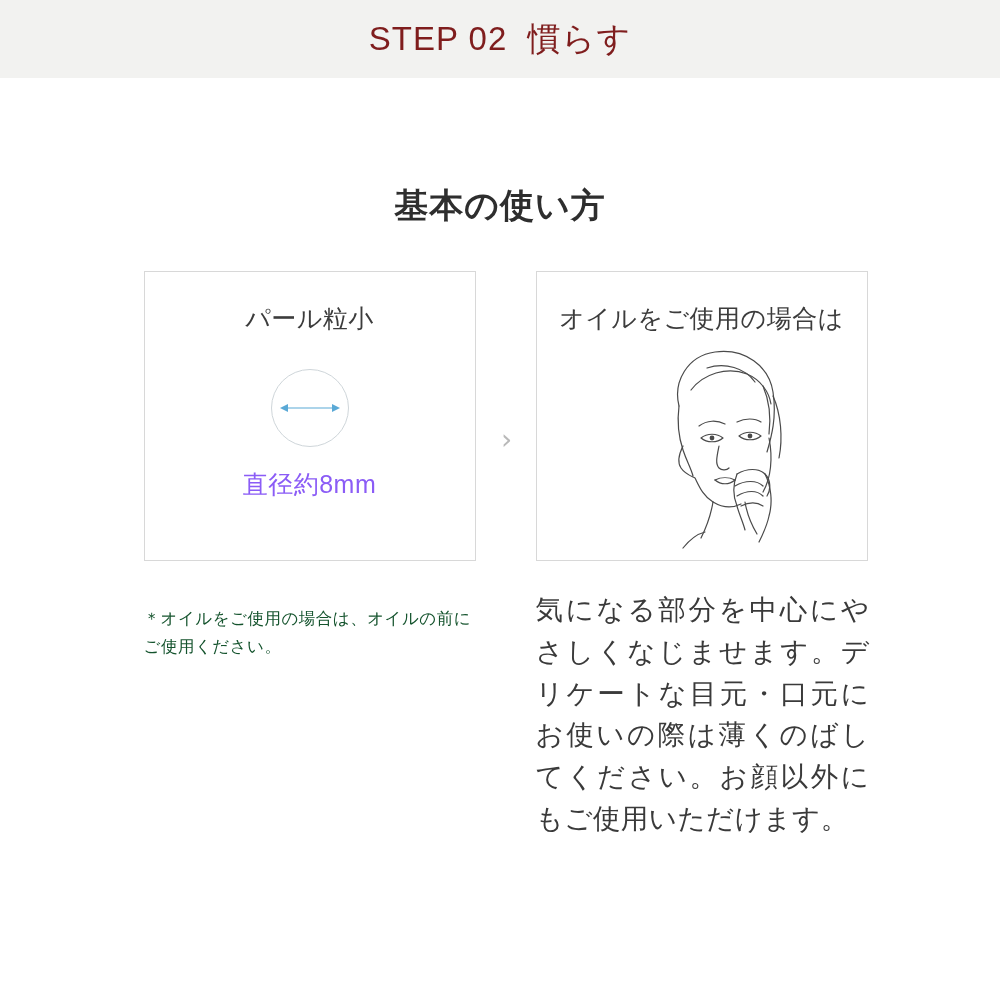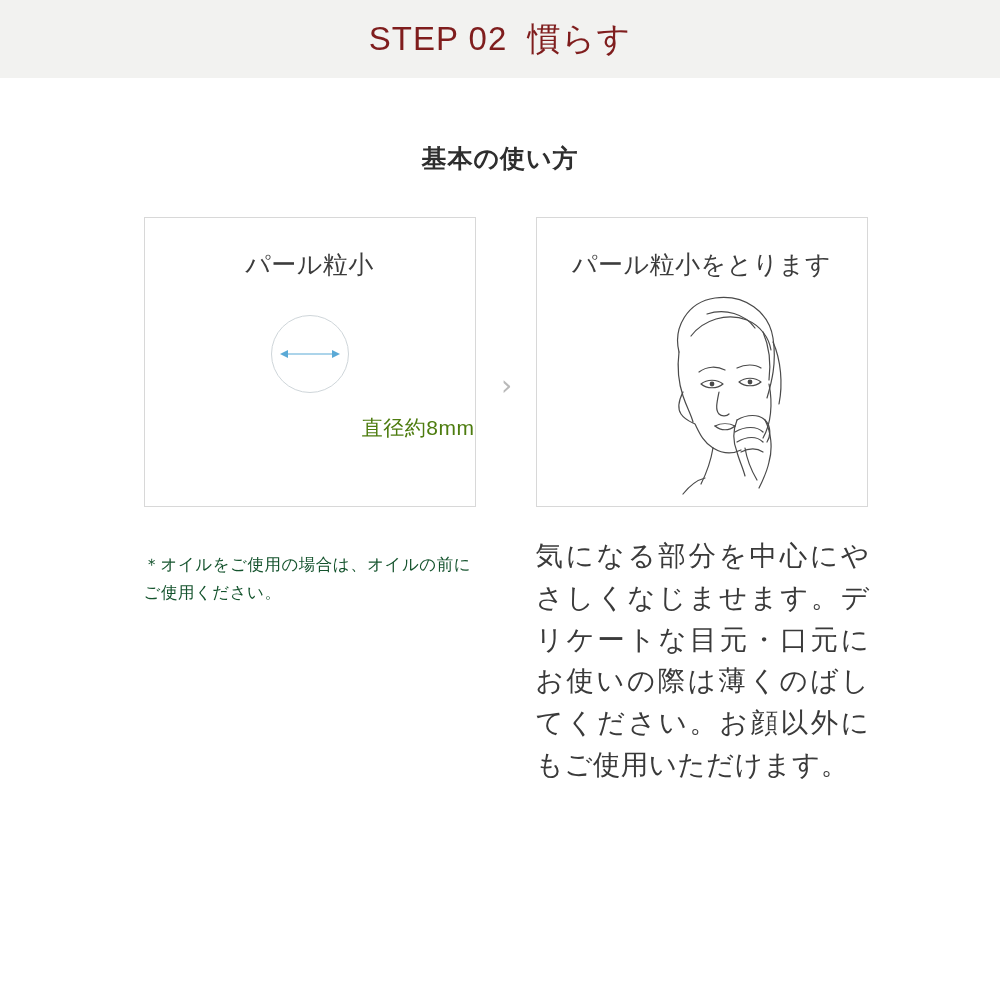--- a/index.html
+++ b/index.html
@@ -28,24 +28,24 @@
     font-size: 33px;
     letter-spacing: 1px;
     color: #7f1d1d;
     font-weight: 400;
     white-space: pre;
   }
 
   
   .section-heading {
     text-align: center;
-    font-size: 25px;
+    font-size: 34px;
     font-weight: bold;
     color: #2e2e2e;
-    margin-top: 64px;
+    margin-top: 105px;
     letter-spacing: 1px;
   }
 
   
   .columns {
     display: flex;
     justify-content: center;
     align-items: flex-start;
     margin-top: 42px;
     position: relative;
@@ -128,23 +128,23 @@
   }
   .arrow-head.right {
     right: 8px;
     border-left: 8px solid #5aa9d6;
   }
   .pearl-label {
     position: absolute;
     top: 196px;
     left: 0;
     right: 0;
-    text-align: right;
-    font-size: 21px;
-    color: #4d7c0f;
+    text-align: center;
+    font-size: 25px;
+    color: #8b5cf6;
     letter-spacing: 0.5px;
   }
 
   
   .face-wrap {
     position: absolute;
     top: 62px;
     left: 0;
     right: 0;
     bottom: 0;
@@ -196,21 +196,21 @@
     </div>
     <div class="note-text">＊オイルをご使用の場合は、オイルの前にご使用ください。</div>
   </div>
 
   <div class="gap">
     <div class="chevron">›</div>
   </div>
 
   <div class="col">
     <div class="box">
-      <div class="box-caption">パール粒小をとります</div>
+      <div class="box-caption">オイルをご使用の場合は</div>
       <div class="face-wrap">
         <svg width="230" height="220" viewBox="0 0 230 220">
           <g fill="none" stroke="#4a4a4a" stroke-width="1.2" stroke-linecap="round" stroke-linejoin="round">
 
             <path d="M92 72 C86 48 100 22 128 18 C158 14 182 32 186 58 C190 84 184 104 180 118"></path>
             <path d="M92 72 C90 88 92 104 96 116 C100 128 104 134 106 142"></path>
 
             <path d="M96 112 C92 120 90 128 94 134 C98 140 104 142 108 144 C112 152 116 162 126 168"></path>
 
             <path d="M126 168 C136 174 146 174 154 170"></path>

